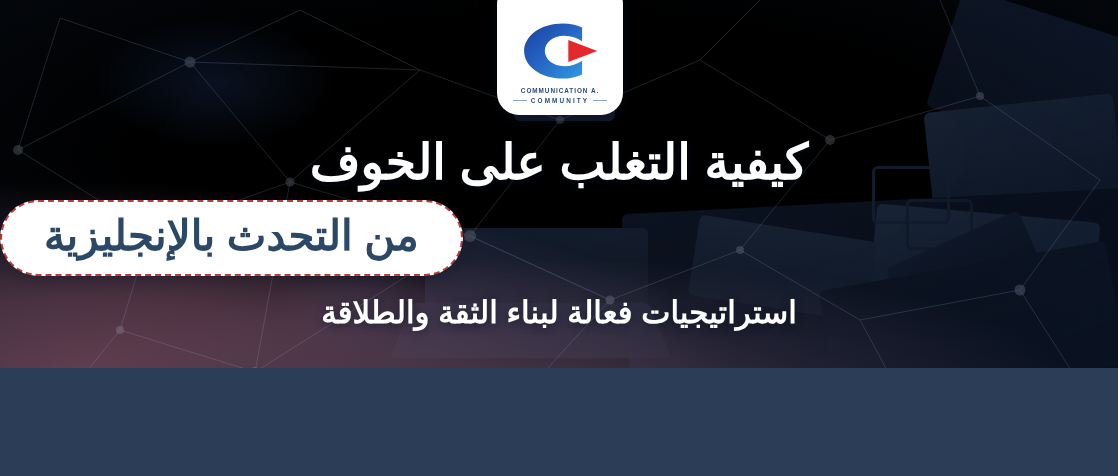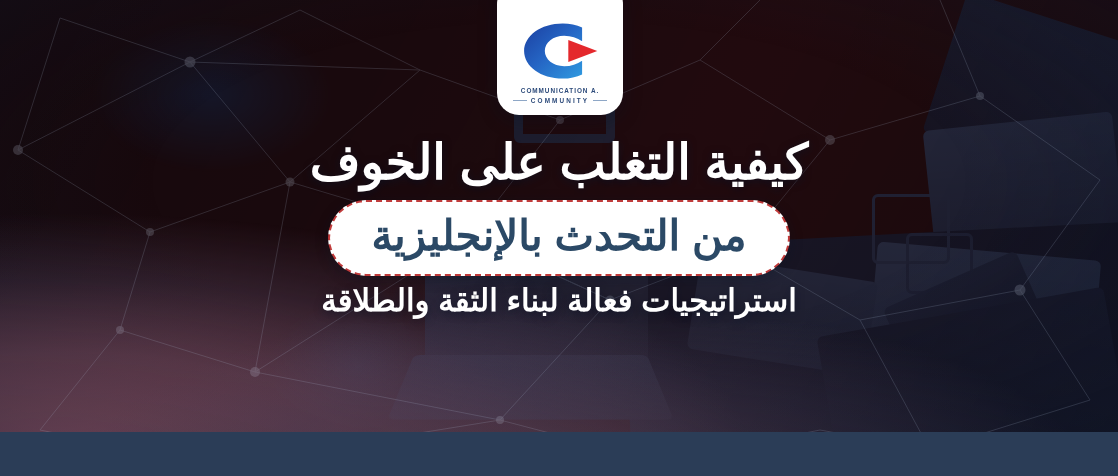--- a/index.html
+++ b/index.html
@@ -7,23 +7,23 @@
 
   html, body {
     width:1118px; height:476px;
     background:#2b3d57;
     font-family:"Liberation Sans", sans-serif;
     overflow:hidden;
   }
 
   #banner {
     position:relative;
-    width:1118px; height:432px;
+    width:1118px; height:368px;
     overflow:hidden;
-    background:#7f1d1d;
+    background:#000000;
   }
 
   
   .photo-layer {
     position:absolute; inset:0;
     opacity:0.55;
   }
   .photo-layer .shape { position:absolute; border-radius:6px; }
 
   
@@ -174,34 +174,34 @@
     left:0; right:0; top:138px;
     text-align:center;
     z-index:5;
   }
   .line-1 {
     font-size:49px; font-weight:700; color:#ffffff;
     line-height:1.0; letter-spacing:0px;
     text-shadow:0 2px 9px rgba(10,20,40,0.55);
     white-space:nowrap;
   }
-  .pill-row { margin-top:13px; display:flex; justify-content:center; }
+  .pill-row { margin-top:13px; display:flex; justify-content:flex-end; }
   .pill {
     display:inline-block;
     background:#ffffff;
     color:#2b4966;
     font-size:42px; font-weight:700; line-height:1.0;
     padding:13px 42px 17px;
     border-radius:999px;
     border:2.5px dashed #c03b3b;
     box-shadow:0 3px 13px rgba(10,20,40,0.30);
     white-space:nowrap;
   }
   .line-3 {
-    margin-top:9px;
+    margin-top:21px;
     font-size:31px; font-weight:700; color:#ffffff;
     line-height:1.0;
     text-shadow:0 2px 8px rgba(10,20,40,0.5);
     white-space:nowrap;
   }
 
   
   .social-wrap {
     position:absolute;
     left:0; right:0; bottom:11px;

